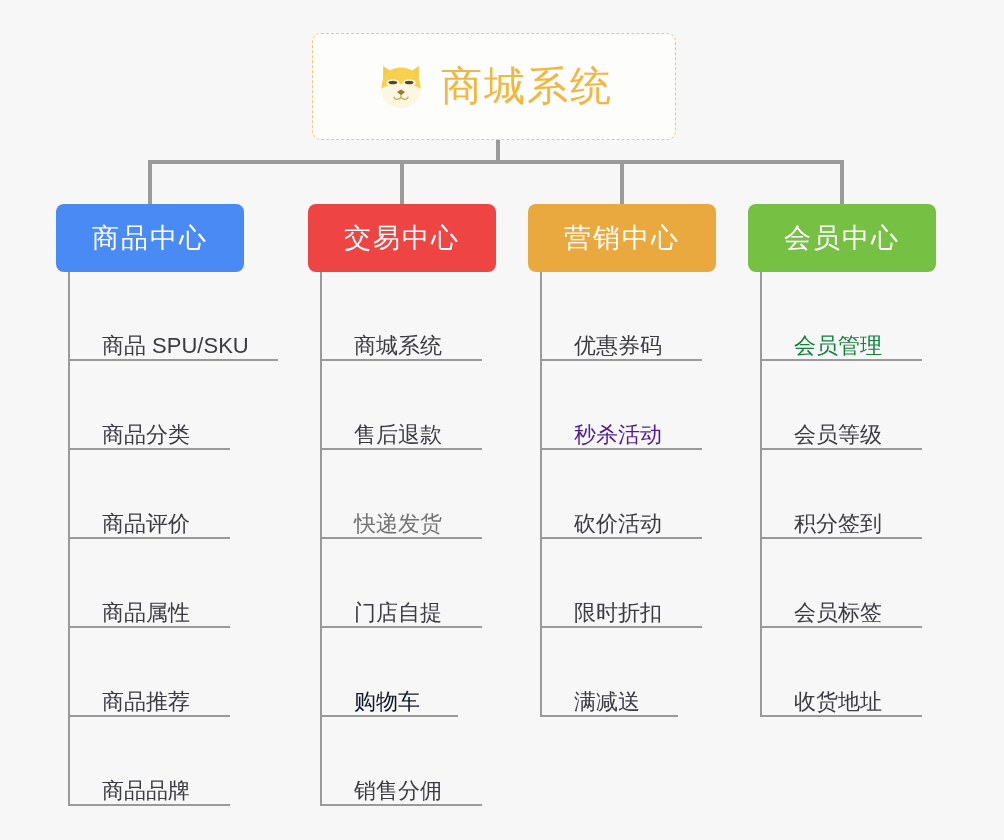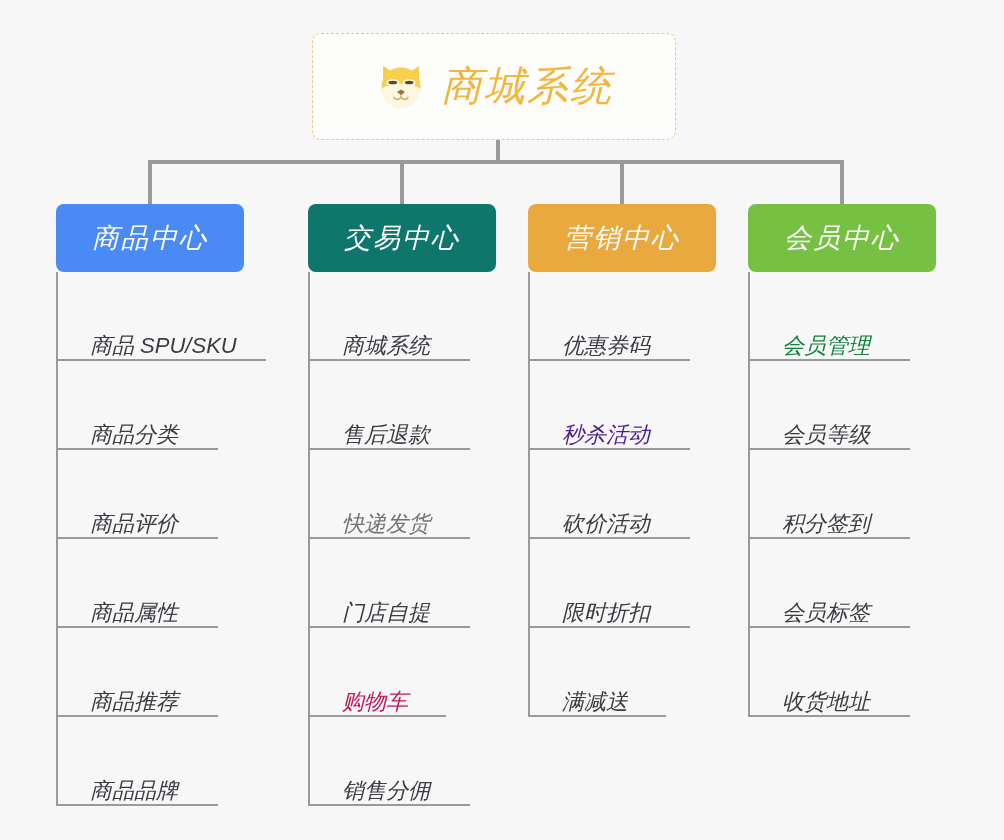--- a/index.html
+++ b/index.html
@@ -11,21 +11,20 @@
     height: 840px;
     background: #f7f7f7;
     font-family: "Liberation Sans", "DejaVu Sans", sans-serif;
     overflow: hidden;
   }
 
   #canvas {
     position: relative;
     width: 856px;
     height: 840px;
-    font-style: italic;
   }
 
   
   #root-node {
     position: absolute;
     left: 312px;
     top: 33px;
     width: 364px;
     height: 107px;
     box-sizing: border-box;
@@ -78,20 +77,21 @@
     font-size: 27px;
     color: #ffffff;
     letter-spacing: 2px;
     line-height: 1;
     white-space: nowrap;
   }
 
   
   .branch {
     position: relative;
+    margin-left: 12px;
     padding-left: 0;
     border-left: 2px solid #9a9a9a;
     margin-top: 0;
   }
   .leaf {
     position: relative;
     height: 89px;
     box-sizing: border-box;
     display: flex;
     align-items: flex-end;
@@ -185,21 +185,21 @@
           <span class="leaf-label" style="color: rgb(59, 59, 66);">商品推荐</span>
         </div>
         <div class="leaf">
           <div class="leaf-underline" style="width: 160px; background: rgb(154, 154, 154);"></div>
           <span class="leaf-label" style="color: rgb(59, 59, 66);">商品品牌</span>
         </div>
       </div>
   </div>
 
   <div class="column col-1">
-    <div class="cat-box" style="background: #0f766e;">
+    <div class="cat-box" style="background: #ef4444;">
       <span class="cat-label">交易中心</span>
     </div>
     <div class="branch" style="border-left-color: rgb(154, 154, 154);">
         <div class="leaf">
           <div class="leaf-underline" style="width: 160px; background: rgb(154, 154, 154);"></div>
           <span class="leaf-label" style="color: rgb(59, 59, 66);">商城系统</span>
         </div>
         <div class="leaf">
           <div class="leaf-underline" style="width: 160px; background: rgb(154, 154, 154);"></div>
           <span class="leaf-label" style="color: rgb(59, 59, 66);">售后退款</span>
@@ -207,21 +207,21 @@
         <div class="leaf">
           <div class="leaf-underline" style="width: 160px; background: rgb(154, 154, 154);"></div>
           <span class="leaf-label" style="color: #737373;">快递发货</span>
         </div>
         <div class="leaf">
           <div class="leaf-underline" style="width: 160px; background: rgb(154, 154, 154);"></div>
           <span class="leaf-label" style="color: rgb(59, 59, 66);">门店自提</span>
         </div>
         <div class="leaf">
           <div class="leaf-underline" style="width: 136px; background: rgb(154, 154, 154);"></div>
-          <span class="leaf-label" style="color: #be185d;">购物车</span>
+          <span class="leaf-label" style="color: #0f172a;">购物车</span>
         </div>
         <div class="leaf">
           <div class="leaf-underline" style="width: 160px; background: rgb(154, 154, 154);"></div>
           <span class="leaf-label" style="color: rgb(59, 59, 66);">销售分佣</span>
         </div>
       </div>
   </div>
 
   <div class="column col-2">
     <div class="cat-box" style="background: rgb(234, 169, 62);">

